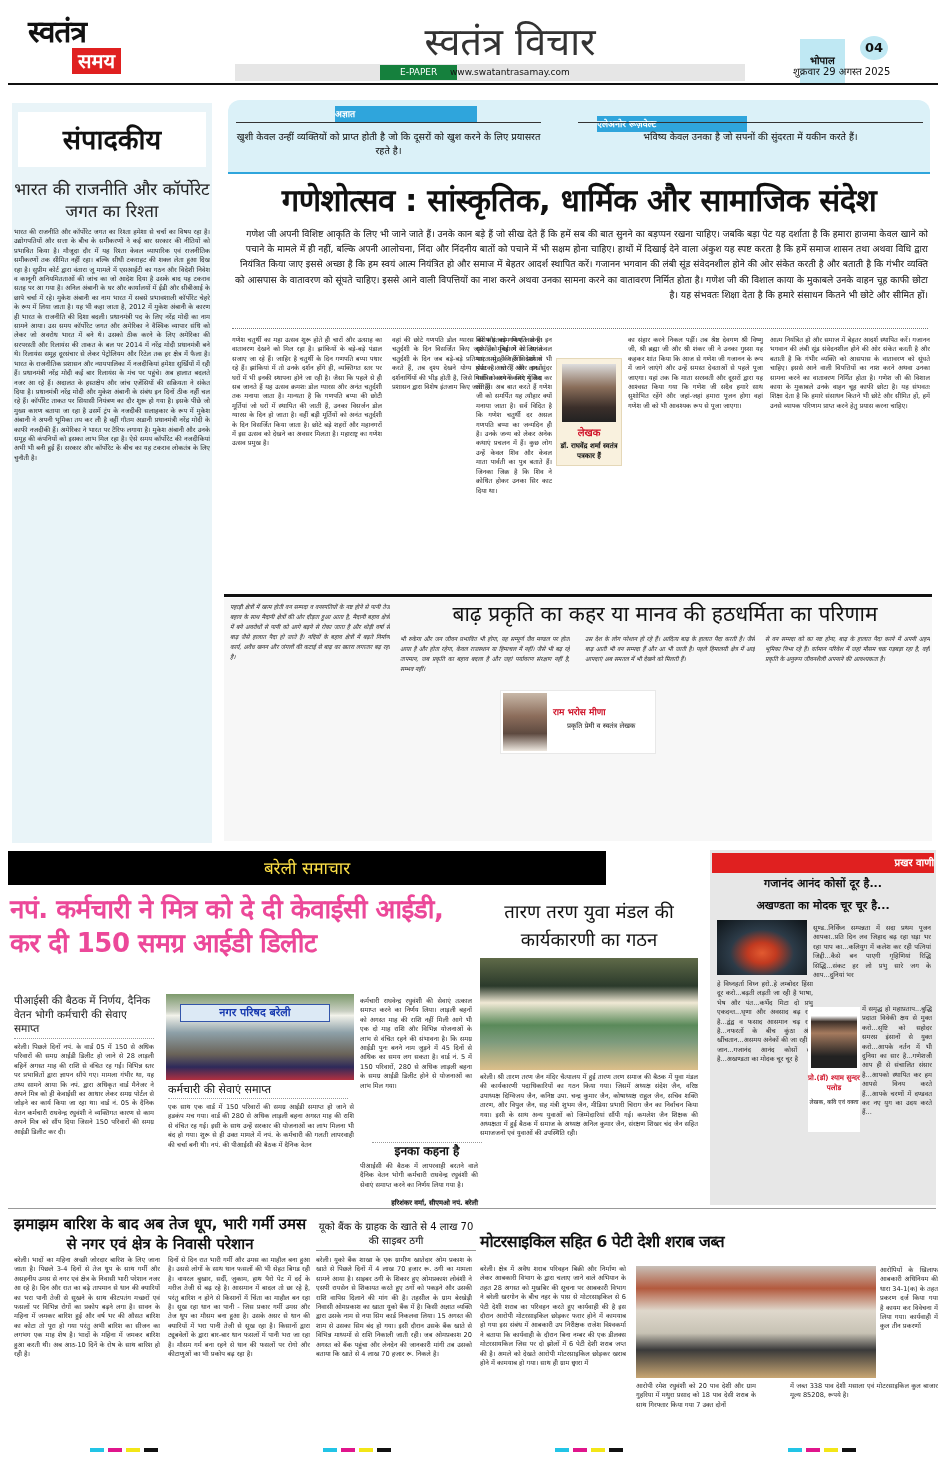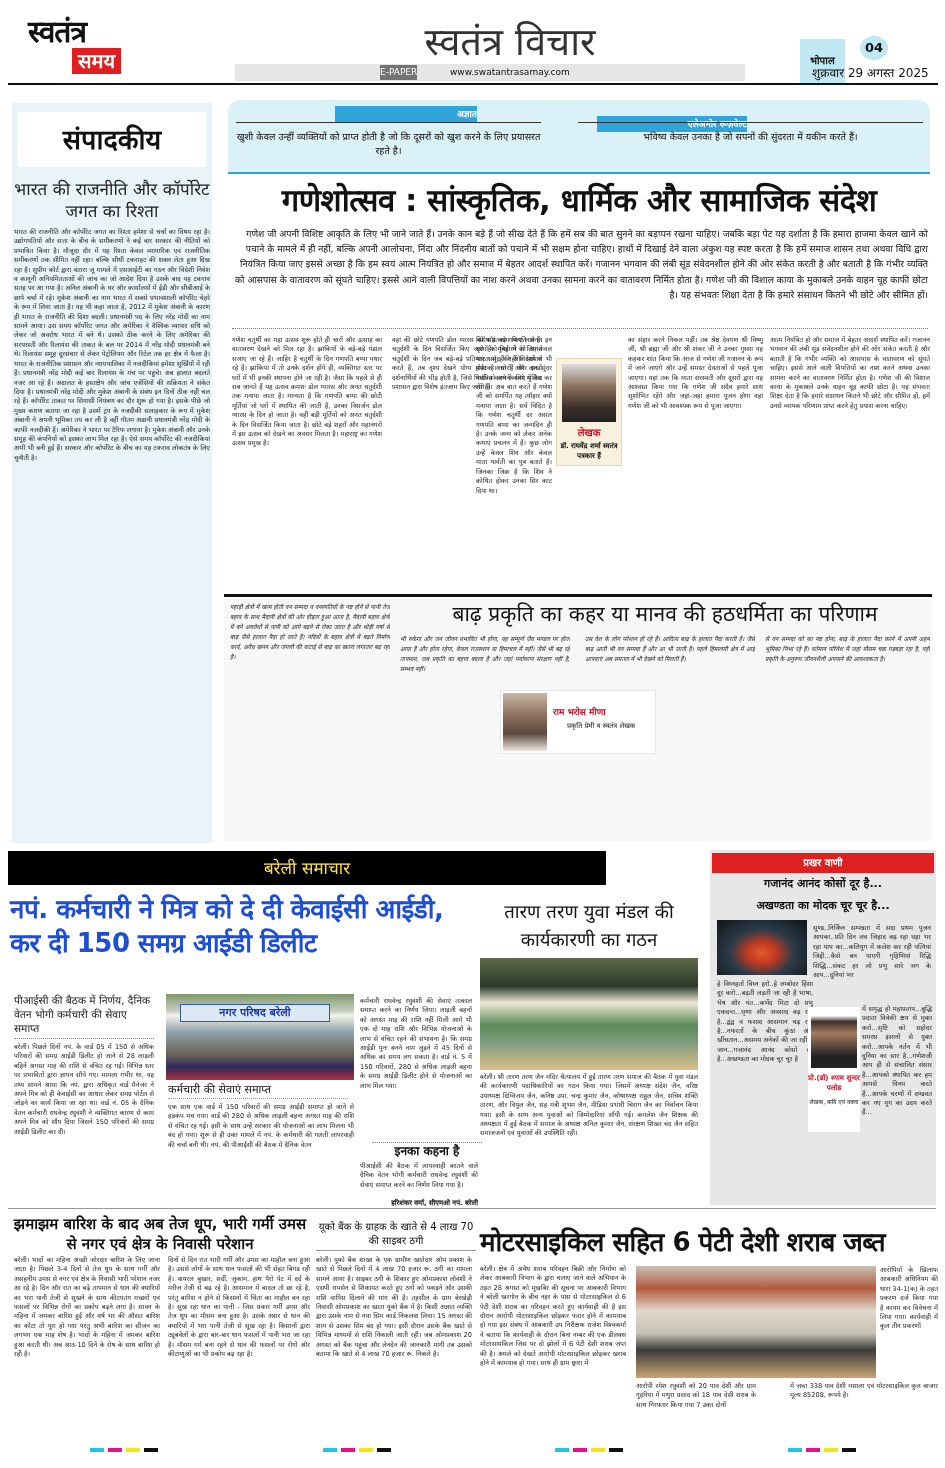--- a/index.html
+++ b/index.html
@@ -5,35 +5,35 @@
 *{box-sizing:border-box;margin:0;padding:0}
 body{width:945px;height:1468px;background:#fff;font-family:"DejaVu Sans",sans-serif;color:#111;position:relative;overflow:hidden}
 .abs{position:absolute}
 .txt{font-size:6.6px;line-height:9.4px;color:#222;text-align:justify;overflow:hidden}
 
 #logo{left:28px;top:16px;width:100px;height:58px}
 #logo .l1{font-family:"DejaVu Sans",sans-serif;font-weight:bold;font-size:30px;line-height:32px;color:#111;letter-spacing:-1px}
 #logo .l2{position:absolute;left:44px;top:32px;background:#e02020;color:#fff;font-weight:bold;font-size:20px;padding:0 6px;line-height:26px}
 #mast-title{left:330px;top:20px;width:360px;text-align:center;font-size:38px;line-height:44px;color:#333;font-family:"DejaVu Sans",sans-serif;font-weight:normal}
 #epaper-bar{left:235px;top:64px;width:510px;height:17px;background:#e6e6e6}
-#epaper-tag{left:380px;top:65px;background:#737373;color:#fff;font-size:9px;line-height:15px;padding:0 0}
+#epaper-tag{left:380px;top:65px;background:#15803d;color:#fff;font-size:9px;line-height:15px;padding:0 20px}
 #epaper-url{left:450px;top:66px;font-size:9px;line-height:13px;color:#111}
 #city-box{left:800px;top:36px;width:90px;height:22px}
 #city{position:absolute;left:0;top:3px;background:#bfe8f3;font-size:10px;font-weight:bold;padding:14px 10px;line-height:16px}
 #page-no{position:absolute;left:60px;top:0;width:28px;height:24px;border-radius:50%;background:#bfe8f3;font-weight:bold;font-size:13px;text-align:center;line-height:24px}
-#date{left:812px;top:64px;font-size:12px;color:#111}
+#date{left:793px;top:64px;font-size:10px;color:#111}
 #rule-top{left:8px;top:83px;width:930px;height:2px;background:#111}
 
 #sampadakiya-bg{left:12px;top:103px;width:200px;height:740px;background:#e9f4f8}
 #sampadakiya{left:18px;top:112px;width:188px;height:55px;background:#fff;font-size:27px;font-weight:bold;text-align:center;line-height:55px}
 #ed-headline{left:14px;top:178px;width:196px;font-size:17px;line-height:22px;text-align:center;color:#222}
 #ed-body{left:14px;top:228px;width:196px;height:610px}
 
 #quote-band{left:228px;top:100px;width:702px;height:72px;background:#dbf1f8;border-radius:12px 12px 0 0}
-.qh{background:#2fa5dc;color:#fff;font-size:9px;font-weight:bold;text-align:right;line-height:16px}
+.qh{background:#2fa5dc;color:#fff;font-size:9px;font-weight:bold;text-align:left;line-height:16px}
 .qrule{height:1px;background:#333}
 .qtext{font-size:9.5px;line-height:14px;text-align:center;color:#111}
 #lead-rule{left:228px;top:172px;width:702px;height:2px;background:#2fa5dc}
 #lead-headline{left:228px;top:176px;width:702px;text-align:center;font-size:31px;font-weight:bold;line-height:48px;color:#111;letter-spacing:-0.5px}
 #lead-intro{left:232px;top:226px;width:696px;font-size:9.2px;line-height:15.2px;text-align:right;color:#111}
 #lead-dotted{left:232px;top:328px;width:696px;border-top:1px dotted #777}
 .col{top:336px;height:250px}
 #author-box{left:556px;top:358px;width:66px;height:108px;background:#f9f1de;border:1px solid #e5d8b8}
 #author-photo{position:absolute;left:5px;top:5px;width:54px;height:58px;background:linear-gradient(#ddd,#8a6e5a 40%,#3b2f2a 75%,#222)}
 #author-label{position:absolute;left:0;top:66px;width:100%;text-align:center;color:#d0142a;font-size:10px;font-weight:bold}
@@ -43,56 +43,56 @@
 #flood-bg{left:224px;top:598px;width:708px;height:243px;background:#f7f7f7}
 #flood-headline{left:400px;top:598px;width:530px;text-align:center;font-size:21px;line-height:32px;color:#111}
 #flood-col0{left:230px;top:602px;width:160px;height:235px;font-style:italic;font-size:5.9px;line-height:10px}
 .fcol{top:634px;height:205px;font-style:italic;font-size:5.9px;line-height:10px}
 #flood-author{left:500px;top:690px;width:156px;height:64px;background:#fff;border:1px solid #e8e8e8}
 #flood-photo{position:absolute;left:2px;top:2px;width:44px;height:58px;background:linear-gradient(#c8b8a8,#8c6d5b 40%,#5e4a40 70%,#ede7df)}
 #flood-name{position:absolute;left:52px;top:14px;color:#d0142a;font-size:9px;font-weight:bold;white-space:nowrap}
 #flood-role{position:absolute;left:66px;top:30px;font-size:7px;line-height:10px;text-align:center}
 
 #bareli-band{left:8px;top:851px;width:598px;height:34px;background:#000;color:#fde047;font-size:17px;text-align:center;line-height:34px}
-#h-npk{left:10px;top:892px;width:460px;font-size:26px;font-weight:bold;line-height:34px;color:#1d4ed8;letter-spacing:-0.5px}
+#h-npk{left:10px;top:892px;width:460px;font-size:26px;font-weight:bold;line-height:34px;color:#ec4899;letter-spacing:-0.5px}
 #sub-npk{left:14px;top:993px;width:140px;font-size:10.5px;line-height:14px;color:#222;border-bottom:1px dotted #999;padding-bottom:3px}
 #npk-photo{left:166px;top:994px;width:188px;height:86px;background:linear-gradient(180deg,#7d9a6c 0%,#c9cfc2 20%,#f2f2ea 25%,#8da0a8 45%,#6a6358 70%,#2e2a5a 85%,#b23040 100%)}
 #npk-sign{position:absolute;left:14px;top:10px;width:150px;height:18px;background:#dce9f5;border:1px solid #35a;color:#1a3cb0;font-size:11px;font-weight:bold;text-align:center;line-height:16px}
 #npk-caption{left:168px;top:1082px;width:180px;font-size:11px;line-height:16px;border-bottom:1px dotted #999}
 #npk-body1{left:14px;top:1043px;width:140px;height:165px}
 #npk-body2{left:168px;top:1103px;width:186px;height:102px}
 #npk-body3{left:360px;top:997px;width:112px;height:120px}
 #quote-head{left:372px;top:1142px;width:110px;font-size:12px;font-weight:bold;text-align:center;line-height:16px;border-top:1px dotted #999}
 #quote-body{left:360px;top:1162px;width:118px;height:40px}
 #quote-by{left:360px;top:1198px;width:118px;font-size:6.8px;font-weight:bold;text-align:right}
 
 #h-taran{left:480px;top:898px;width:218px;text-align:center;font-size:18.5px;line-height:28px}
 #taran-photo{left:480px;top:958px;width:218px;height:112px;background:linear-gradient(180deg,#5f6a48 0%,#2b3a2b 25%,#f0e9d5 40%,#5a8a5a 60%,#7d9b7d 75%,#dcbf8a 100%)}
 #taran-body{left:480px;top:1073px;width:218px;height:126px}
 
 #pv-bg{left:710px;top:850px;width:226px;height:355px;background:#e7e7e7}
-#pv-head{left:712px;top:853px;width:222px;height:20px;background:#e02020;color:#fff;font-size:10px;font-weight:bold;text-align:center;line-height:20px}
+#pv-head{left:712px;top:853px;width:222px;height:20px;background:#e02020;color:#fff;font-size:10px;font-weight:bold;text-align:right;line-height:20px}
 #pv-t1{left:712px;top:875px;width:222px;text-align:center;font-size:11px;font-weight:bold;line-height:18px}
 #pv-t2{left:712px;top:895px;width:222px;text-align:center;font-size:11px;font-weight:bold;line-height:22px}
 #ganesh-img{left:717px;top:920px;width:90px;height:55px;background:radial-gradient(ellipse at 50% 60%,#e25a30 0%,#c23a20 22%,#2c3b48 50%,#0e1418 100%)}
 #pv-body1{left:813px;top:924px;width:118px;height:82px}
 #pv-body2{left:717px;top:980px;width:96px;height:222px}
 #pv-body3{left:862px;top:1005px;width:70px;height:200px}
 #pv-author{left:808px;top:1007px;width:52px;height:125px;background:#fff}
 #pv-photo{position:absolute;left:3px;top:3px;width:46px;height:58px;background:linear-gradient(#fff 10%,#3b2f28 20%,#a57a5e 40%,#222 80%)}
 #pv-name{position:absolute;left:0;top:66px;width:100%;text-align:center;color:#d0142a;font-size:7px;font-weight:bold;line-height:10px}
 #pv-role{position:absolute;left:0;top:90px;width:100%;text-align:center;font-size:6px;line-height:9px}
 
 #bottom-rule{left:8px;top:1208px;width:928px;height:1px;background:#999}
 #h-rain{left:10px;top:1214px;width:300px;text-align:center;font-size:15px;font-weight:bold;line-height:20px}
 #rain-b1{left:14px;top:1256px;width:146px;height:206px}
 #rain-b2{left:168px;top:1256px;width:142px;height:206px}
 #h-uco{left:316px;top:1220px;width:160px;text-align:center;font-size:10px;line-height:14px;border-bottom:1px solid #999;padding-bottom:2px}
 #uco-b{left:316px;top:1256px;width:156px;height:206px}
-#h-moto{left:480px;top:1226px;width:456px;font-size:26px;font-weight:bold;line-height:32px;letter-spacing:-0.5px}
+#h-moto{left:480px;top:1226px;width:456px;font-size:16px;font-weight:bold;line-height:32px;letter-spacing:-0.5px}
 #moto-b1{left:480px;top:1265px;width:146px;height:198px}
 #moto-photo{left:636px;top:1266px;width:240px;height:112px;background:linear-gradient(180deg,#c8c0b8 0%,#b35a3e 20%,#dfd8cc 40%,#c7c2b4 60%,#3a3a3a 75%,#c8a673 100%)}
 #moto-b2{left:636px;top:1382px;width:120px;height:80px}
 #moto-b3{left:790px;top:1382px;width:148px;height:80px}
 #moto-b4{left:880px;top:1266px;width:58px;height:112px}
 #regs{left:8px;top:1448px;width:930px;height:10px;display:flex;justify-content:space-around}
 .reg{display:flex;gap:4px}
 .reg span{display:block;width:14px;height:4px}
 </style>
 </head>

